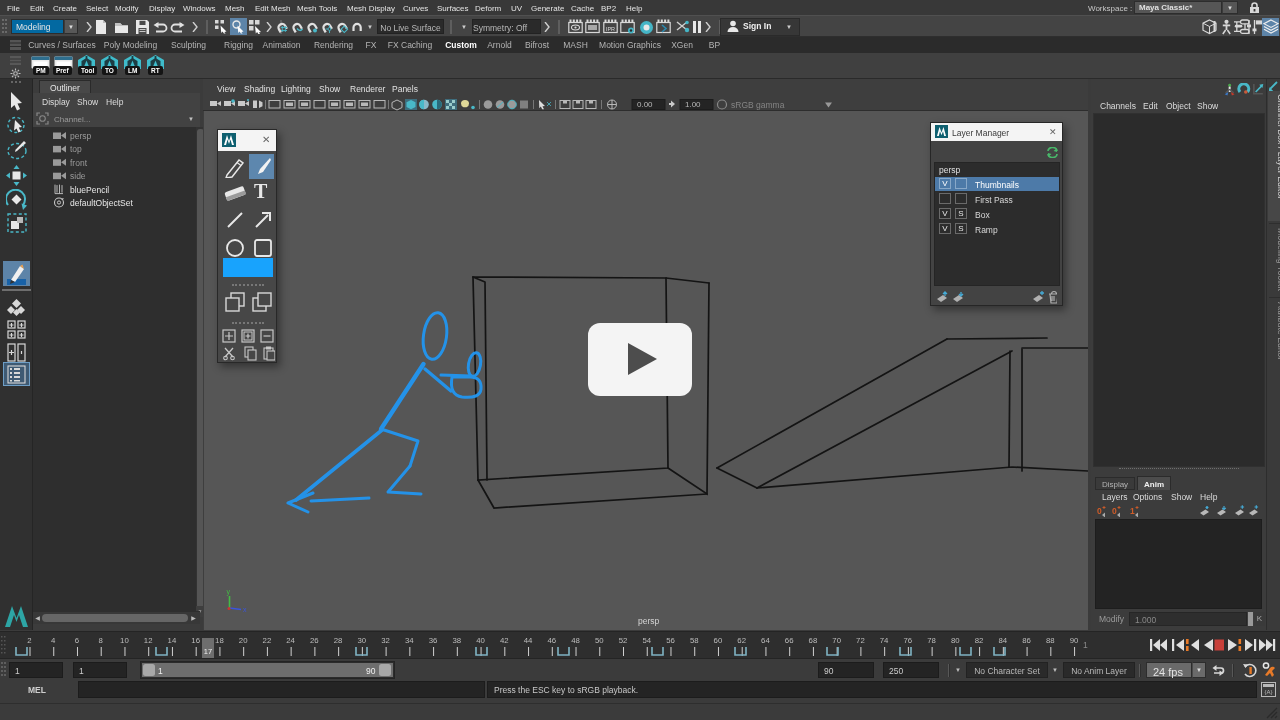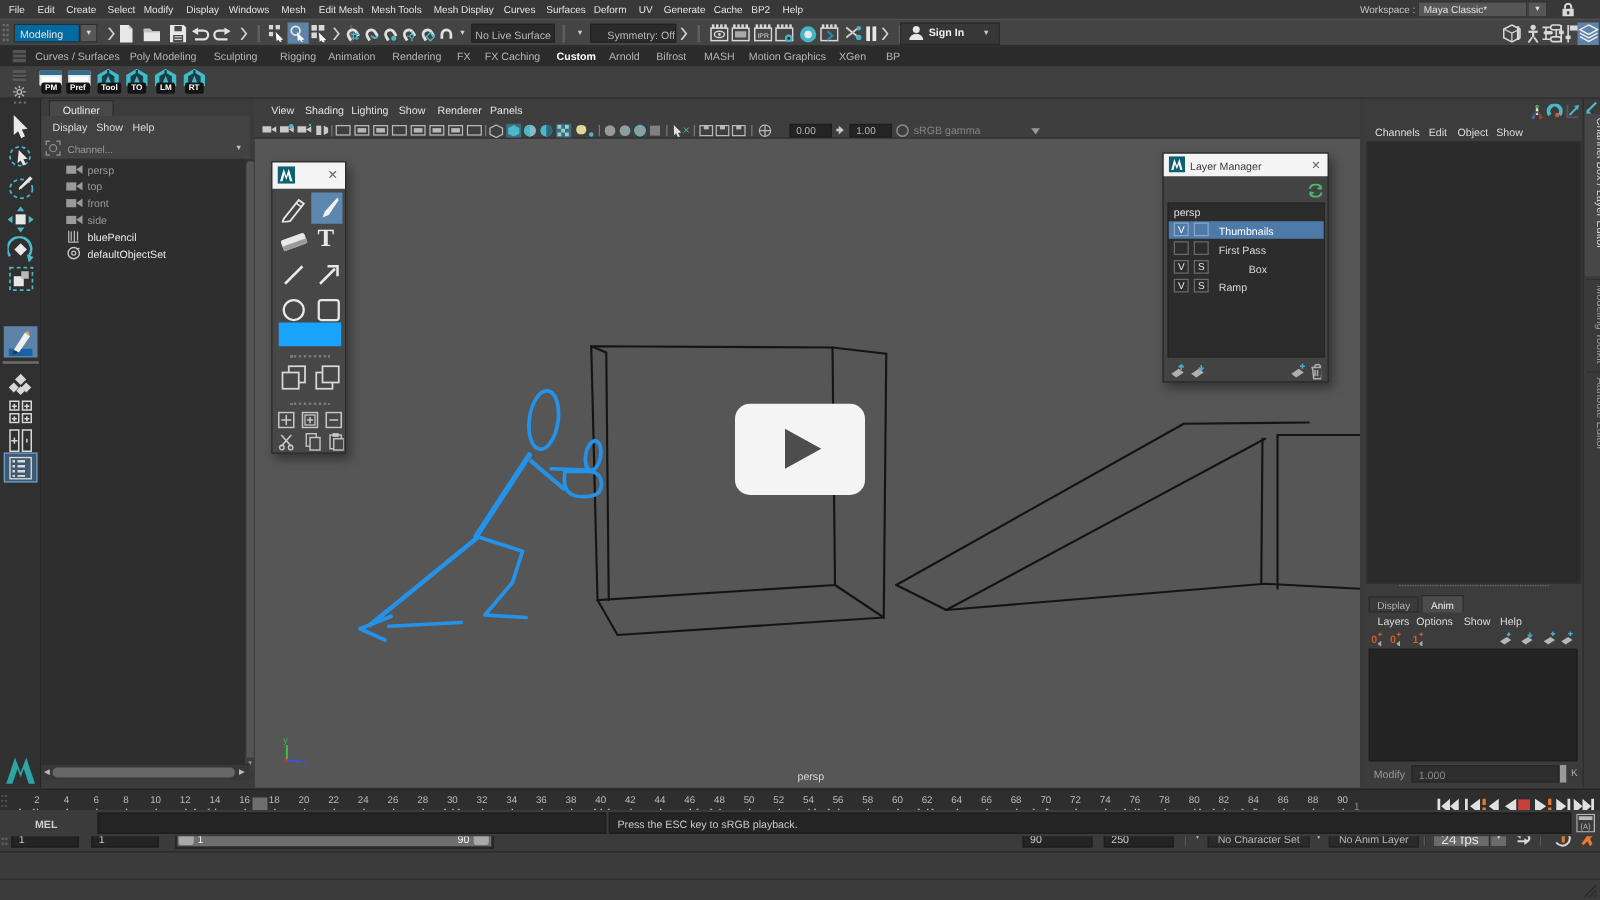--- a/index.html
+++ b/index.html
@@ -24,21 +24,21 @@
 <text x="403" y="10.5" font-size="8" fill="#e4e4e4">Curves</text>
 <text x="437" y="10.5" font-size="8" fill="#e4e4e4">Surfaces</text>
 <text x="475" y="10.5" font-size="8" fill="#e4e4e4">Deform</text>
 <text x="511" y="10.5" font-size="8" fill="#e4e4e4">UV</text>
 <text x="531" y="10.5" font-size="8" fill="#e4e4e4">Generate</text>
 <text x="571" y="10.5" font-size="8" fill="#e4e4e4">Cache</text>
 <text x="601" y="10.5" font-size="8" fill="#e4e4e4">BP2</text>
 <text x="626" y="10.5" font-size="8" fill="#e4e4e4">Help</text>
 <text x="1088" y="10.5" font-size="8" fill="#c8c8c8">Workspace :</text>
 </svg>
-<div class="a" style="left:1134px;top:1px;width:88px;height:13px;background:#565656;border:1px solid #2d2d2d;color:#e2e2e2;font-size:8px;padding:1px 0 0 4px;">Maya Classic*</div>
+<div class="a" style="left:1134px;top:1px;width:88px;height:13px;background:#565656;border:1px solid #2d2d2d;color:#e2e2e2;font-size:8px;padding:1px 0 0 4px;font-weight:bold;">Maya Classic*</div>
 <div class="a" style="left:1222px;top:1px;width:16px;height:13px;background:#565656;border:1px solid #2d2d2d;border-left:1px solid #3a3a3a;color:#ddd;font-size:6px;text-align:center;line-height:12px;">▼</div>
 <svg class="a" style="left:1249px;top:2px;" width="11" height="12">
         <rect x="1" y="5" width="9" height="6" fill="#d8d8d8"></rect>
         <path d="M3 5 V3.5 A2.5 2.5 0 0 1 8 3.5 V5" stroke="#d8d8d8" stroke-width="1.6" fill="none"></path>
         <rect x="4.6" y="7" width="1.8" height="2.5" fill="#383838"></rect>
       </svg>
 </div>
 <div class="a" style="left:0;top:15px;width:1280px;height:22px;background:#444444;border-top:1px solid #505050;border-bottom:1px solid #2e2e2e;">
 <svg class="a" style="left:2px;top:3px;" width="6" height="16">
         <g fill="#6a6a6a">
@@ -139,21 +139,21 @@
         </g>
         <rect x="7" y="7" width="4.6" height="4.6" transform="rotate(45 9.3 9.3)" fill="none" stroke="#49b8c8" stroke-width="1.1"></rect>
       </svg>
 <svg class="a" style="left:351px;top:4px;" width="12" height="15">
         <path d="M2.5 11 V7.5 A3.6 3.6 0 0 1 9.7 7.5 V11" stroke="#e0e0e0" stroke-width="2.2" fill="none"></path>
       </svg>
 <div class="a" style="left:367px;top:8px;width:8px;height:8px;color:#ccc;font-size:6px;">▼</div>
 <div class="a" style="left:377px;top:3px;width:67px;height:15px;background:#2a2a2a;border:1px solid #222;color:#b8b8b8;font-size:8.5px;text-align:center;padding-top:3px;">No Live Surface</div>
 <div class="a" style="left:450px;top:4px;width:1.5px;height:14px;background:#5e5e5e;"></div>
 <div class="a" style="left:461px;top:8px;width:8px;height:8px;color:#ccc;font-size:6px;">▼</div>
-<div class="a" style="left:472px;top:3px;width:69px;height:15px;background:#2a2a2a;border:1px solid #222;color:#b8b8b8;font-size:8.5px;text-align:right;padding-top:3px;">Symmetry: Off</div>
+<div class="a" style="left:472px;top:3px;width:69px;height:15px;background:#2a2a2a;border:1px solid #222;color:#b8b8b8;font-size:8.5px;text-align:left;padding-top:3px;">Symmetry: Off</div>
 <svg class="a" style="left:544px;top:6px;" width="6" height="10">
         <path d="M1 0 L5 5 L1 10" stroke="#cfcfcf" stroke-width="1.4" fill="none"></path>
       </svg>
 <div class="a" style="left:558px;top:4px;width:1.5px;height:14px;background:#5e5e5e;"></div>
 <svg class="a" style="left:568px;top:3px;" width="15" height="15">
         <g fill="#d8d8d8">
           <rect x="1.5" y="0.5" width="2" height="3"></rect>
           <rect x="4.8" y="0.5" width="2" height="3"></rect>
           <rect x="8.1" y="0.5" width="2" height="3"></rect>
           <rect x="11.4" y="0.5" width="2" height="3"></rect>
@@ -623,21 +623,21 @@
 </svg>
 <svg class="a" style="left:0;top:19px;" width="176" height="15">
 <text x="9" y="11" font-size="8.5" fill="#dcdcdc">Channels</text>
         <text x="52" y="11" font-size="8.5" fill="#dcdcdc">Edit</text>
         <text x="75" y="11" font-size="8.5" fill="#dcdcdc">Object</text>
         <text x="106" y="11" font-size="8.5" fill="#dcdcdc">Show</text>
 </svg>
 <div class="a" style="left:2px;top:34px;width:172px;height:354px;background:#2b2b2b;border:1px solid #303030;"></div>
 <div class="a" style="left:28px;top:389px;width:120px;height:1px;border-top:1px dotted #6e6e6e;"></div>
 <div class="a" style="left:4px;top:398px;width:40px;height:13px;background:#3a3a3a;border:1px solid #2b2b2b;color:#b2b2b2;font-size:8px;text-align:center;padding-top:2px;">Display</div>
-<div class="a" style="left:46px;top:397px;width:34px;height:14px;background:#4c4c4c;border:1px solid #2b2b2b;border-bottom:none;color:#f2f2f2;font-size:8px;font-weight:normal;text-align:center;padding-top:2.5px;">Anim</div>
+<div class="a" style="left:46px;top:397px;width:34px;height:14px;background:#4c4c4c;border:1px solid #2b2b2b;border-bottom:none;color:#f2f2f2;font-size:8px;font-weight:bold;text-align:center;padding-top:2.5px;">Anim</div>
 <svg class="a" style="left:0;top:411px;" width="176" height="14">
 <text x="11" y="10" font-size="8.5" fill="#dcdcdc">Layers</text>
         <text x="42" y="10" font-size="8.5" fill="#dcdcdc">Options</text>
         <text x="80" y="10" font-size="8.5" fill="#dcdcdc">Show</text>
         <text x="109" y="10" font-size="8.5" fill="#dcdcdc">Help</text>
 </svg>
 <svg class="a" style="left:6px;top:426px;" width="164" height="12">
 <text x="0" y="9" font-size="8.5" fill="#d05c28" font-weight="bold">0</text>
 <path d="M5.5 2.5 h3 M7 1 v3" stroke="#d05c28" stroke-width="0.9"></path>
 <path d="M5 10 l3 -2.5 l0 5 Z" fill="#aaa"></path>
@@ -760,21 +760,21 @@
 <span class="a" style="left:8px;top:42px;color:#e0e0e0;font-size:8.5px;">persp</span>
 <div class="a" style="left:4px;top:54px;width:124px;height:14px;background:#4d7aa8;"></div>
 <div class="a" style="left:8px;top:55px;width:12px;height:11px;border:1px solid #88a8c8;color:#fff;font-size:8px;text-align:center;line-height:10px;">V</div>
 <div class="a" style="left:24px;top:55px;width:12px;height:11px;border:1px solid #88a8c8;color:#fff;font-size:8px;text-align:center;line-height:10px;"></div>
 <span class="a" style="left:44px;top:57px;color:#fff;font-size:8.5px;">Thumbnails</span>
 <div class="a" style="left:8px;top:70px;width:12px;height:11px;border:1px solid #6a6a6a;color:#e8e8e8;font-size:8px;text-align:center;line-height:10px;"></div>
 <div class="a" style="left:24px;top:70px;width:12px;height:11px;border:1px solid #6a6a6a;color:#e8e8e8;font-size:8px;text-align:center;line-height:10px;"></div>
 <span class="a" style="left:44px;top:72px;color:#d8d8d8;font-size:8.5px;">First Pass</span>
 <div class="a" style="left:8px;top:85px;width:12px;height:11px;border:1px solid #6a6a6a;color:#e8e8e8;font-size:8px;text-align:center;line-height:10px;">V</div>
 <div class="a" style="left:24px;top:85px;width:12px;height:11px;border:1px solid #6a6a6a;color:#e8e8e8;font-size:8px;text-align:center;line-height:10px;">S</div>
-<span class="a" style="left:44px;top:87px;color:#d8d8d8;font-size:8.5px;margin-left:24px;">Box</span>
+<span class="a" style="left:44px;top:87px;color:#d8d8d8;font-size:8.5px;">Box</span>
 <div class="a" style="left:8px;top:100px;width:12px;height:11px;border:1px solid #6a6a6a;color:#e8e8e8;font-size:8px;text-align:center;line-height:10px;">V</div>
 <div class="a" style="left:24px;top:100px;width:12px;height:11px;border:1px solid #6a6a6a;color:#e8e8e8;font-size:8px;text-align:center;line-height:10px;">S</div>
 <span class="a" style="left:44px;top:102px;color:#d8d8d8;font-size:8.5px;">Ramp</span>
 <svg class="a" style="left:5px;top:167px;" width="121" height="14">
 <path d="M1 9 l6 -4 l4 3 l-6 4 Z" fill="#b0b0b0"></path>
         <path d="M9 6 l0 -4 M7 4 l2 -2 l2 2" stroke="#45aad5" stroke-width="1.3" fill="none"></path>
 <path d="M17 9 l6 -4 l4 3 l-6 4 Z" fill="#b0b0b0"></path>
         <path d="M25 2 l0 4 M23 4 l2 2 l2 -2" stroke="#45aad5" stroke-width="1.3" fill="none"></path>
 <path d="M97 9 l6 -4 l4 3 l-6 4 Z" fill="#b0b0b0"></path>
         <path d="M104 3 h4 M106 1 v4" stroke="#45aad5" stroke-width="1.3"></path>
@@ -972,21 +972,21 @@
 <svg class="a" style="left:1243px;top:4px;" width="15" height="15">
         <path d="M2 4 A6 6 0 1 1 2 11" fill="none" stroke="#d8d8d8" stroke-width="1.6"></path>
         <path d="M0 1 L2.5 5 L5 1.5 Z" fill="#d8d8d8"></path>
         <rect x="6.4" y="4" width="2.4" height="7" fill="#e87a28"></rect>
       </svg>
 <svg class="a" style="left:1262px;top:3px;" width="15" height="16">
         <circle cx="4" cy="3.5" r="2.6" fill="none" stroke="#e8e8e8" stroke-width="1.5"></circle>
         <path d="M8 6 c2 -2 4 -1 5 0 l-3 3 l2 4 l-2 2 l-2 -4 l-3 3 l-2 -1 l3 -4 Z" fill="#e87a28"></path>
       </svg>
 </div>
-<div class="a" style="left:0;top:648px;width:1280px;height:21px;background:#3b3b3b;">
+<div class="a" style="left:0;top:679px;width:1280px;height:21px;background:#3b3b3b;">
 <span class="a" style="left:28px;top:6px;color:#cfcfcf;font-size:8.5px;font-weight:bold;">MEL</span>
 <div class="a" style="left:78px;top:2px;width:407px;height:17px;background:#242424;border:1px solid #1c1c1c;"></div>
 <div class="a" style="left:487px;top:2px;width:770px;height:17px;background:#242424;border:1px solid #1c1c1c;color:#c8c8c8;font-size:8.5px;line-height:16px;padding-left:6px;">Press the ESC key to sRGB playback.</div>
 <svg class="a" style="left:1261px;top:3px;" width="15" height="15">
         <rect x="0.5" y="0.5" width="14" height="14" fill="#3b3b3b" stroke="#b8b8b8"></rect>
         <rect x="2" y="2" width="11" height="3" fill="#b8b8b8"></rect>
         <text x="7.5" y="12" font-size="6" fill="#b8b8b8" text-anchor="middle">{A}</text>
       </svg>
 </div>
 <div class="a" style="left:0;top:703px;width:1280px;height:17px;background:#3b3b3b;border-top:1px solid #2e2e2e;">

